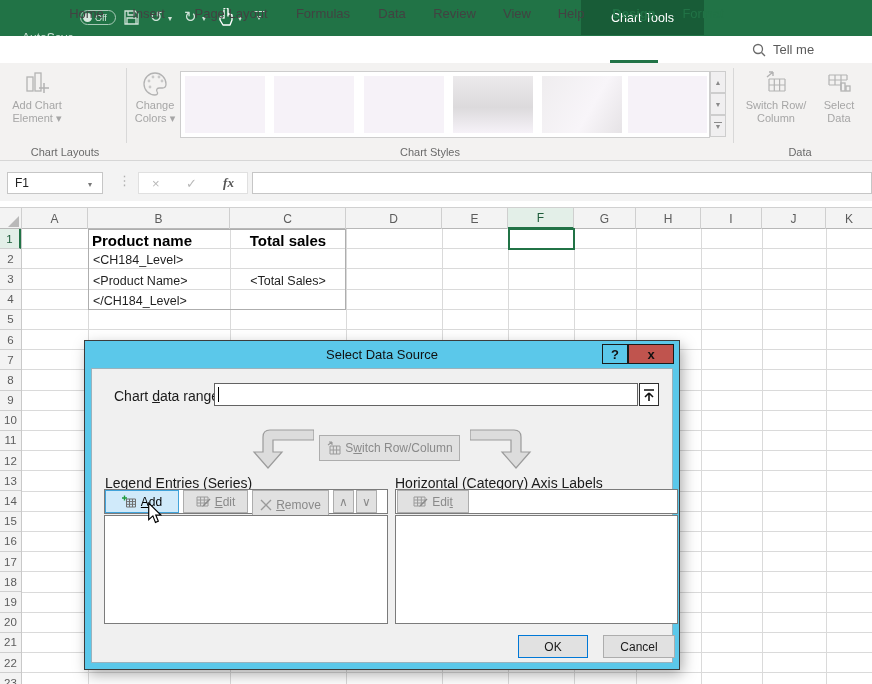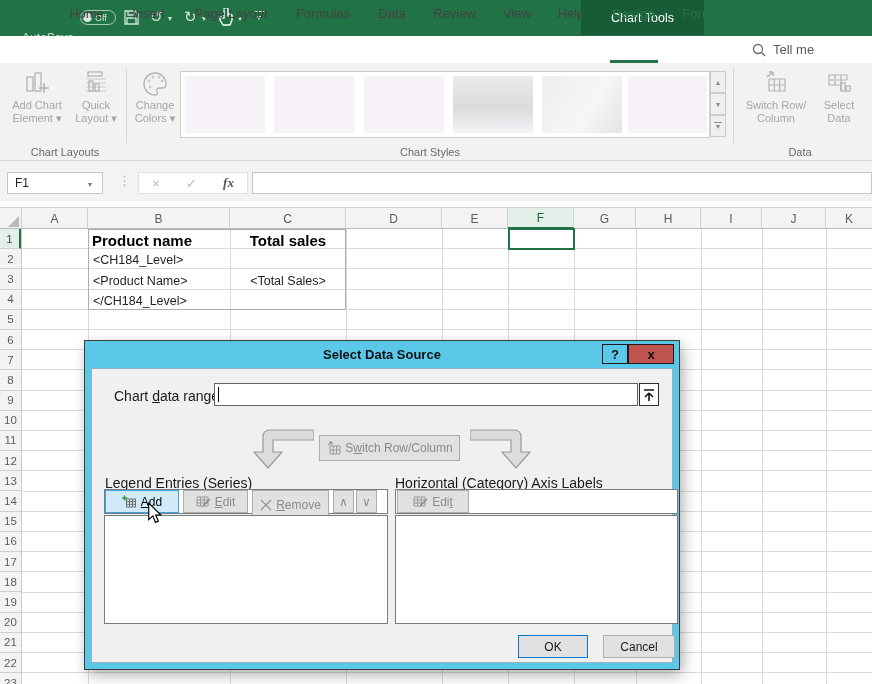--- a/index.html
+++ b/index.html
@@ -85,21 +85,21 @@
   .cell.hdr { font-weight:bold; font-size:15px; color:#000; }
   #tbl-border { position:absolute; left:88px; top:28px; width:258px; height:81px;
       border:1px solid #aeaeae; }
   #selcell { position:absolute; left:508px; top:27px; width:67px; height:22px;
       border:2px solid #217346; background:transparent; }
 
   
   #dialog { left:85px; top:341px; width:594px; height:328px; background:#5bc8ea;
       outline:1px solid #3c3c3c; box-shadow:3px 5px 14px rgba(0,0,0,.35); z-index:50; }
   #dlg-title { position:absolute; left:0; top:0; width:594px; height:27px; display:flex;
-      align-items:center; justify-content:center; font-size:13px; color:#111;font-weight:bold; }
+      align-items:center; justify-content:center; font-size:13px; color:#111; }
   #dlg-help { position:absolute; left:517px; top:3px; width:26px; height:20px;
       background:#5bc8ea; border:1px solid #1a1a1a; font-weight:bold; font-size:13px;
       color:#111; display:flex; align-items:center; justify-content:center; }
   #dlg-close { position:absolute; left:543px; top:3px; width:46px; height:20px;
       background:#c0544e; border:1px solid #1a1a1a; font-weight:bold; font-size:13px;
       color:#111; display:flex; align-items:center; justify-content:center; }
   #dlg-body { position:absolute; left:6px; top:27px; width:582px; height:295px;
       background:#f0f0f0; border:1px solid #9ab2bd; }
   .dlbl { position:absolute; font-size:14px; color:#1a1a1a; white-space:nowrap; }
   .key-u { text-decoration:underline; }
@@ -173,31 +173,20 @@
   <div class="abs" style="top:63px;left:0;width:872px;height:98px;">
 
     <div class="rib-btn" style="left:8px;top:6px;width:58px;">
       <svg width="30" height="30" viewBox="0 0 30 30">
         <rect x="5" y="8" width="6" height="14" class="icon-gray"></rect>
         <rect x="13" y="4" width="6" height="18" class="icon-gray"></rect>
         <path d="M22,14 v10 M17,19 h10" stroke="#b3b3b3" stroke-width="1.5" fill="none"></path>
       </svg>
       <div class="rib-label"><span>Add Chart</span><br>
         <span>Element</span>
-        <span>▾</span></div>
-    </div>
-    <div class="rib-btn" style="left:70px;top:6px;width:52px;">
-      <svg width="30" height="30" viewBox="0 0 30 30">
-        <rect x="7" y="3" width="14" height="4" class="icon-gray"></rect>
-        <path d="M5,10 h20 M5,14 h20 M5,18 h20 M5,22 h20" stroke="#c9c9c9" stroke-width="1" fill="none"></path>
-        <rect x="8" y="12" width="4" height="10" class="icon-gray"></rect>
-        <rect x="14" y="15" width="4" height="7" class="icon-gray"></rect>
-      </svg>
-      <div class="rib-label"><span>Quick</span><br>
-        <span>Layout</span>
         <span>▾</span></div>
     </div>
     <div class="rib-sep" style="left:126px;"></div>
 
     <div class="rib-btn" style="left:130px;top:6px;width:50px;">
       <svg width="30" height="30" viewBox="0 0 30 30">
         <path d="M15,4 a11,11 0 1 0 0,22 c3,0 3,-2 2,-3.5 c-1,-1.6 0,-3.5 2.5,-3.5 h3 c2,0 3.5,-1.5 3.5,-4 a11,11 0 0 0 -11,-11 z" class="icon-gray"></path>
         <circle cx="9" cy="12" r="1.4" class="icon-gray-f"></circle>
           <circle cx="13" cy="8" r="1.4" class="icon-gray-f"></circle>
         <circle cx="19" cy="8" r="1.4" class="icon-gray-f"></circle>

